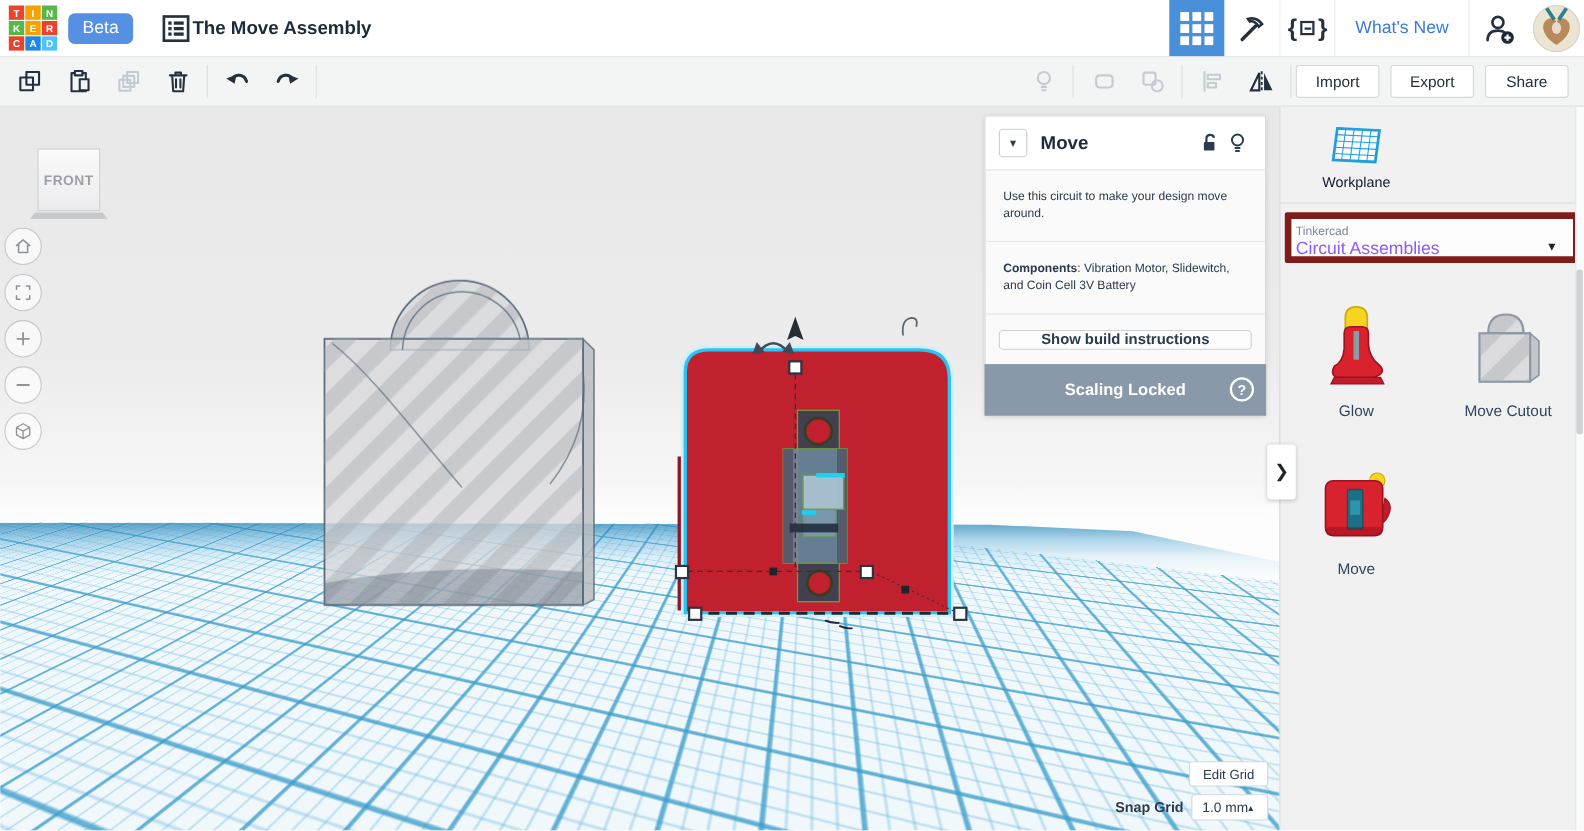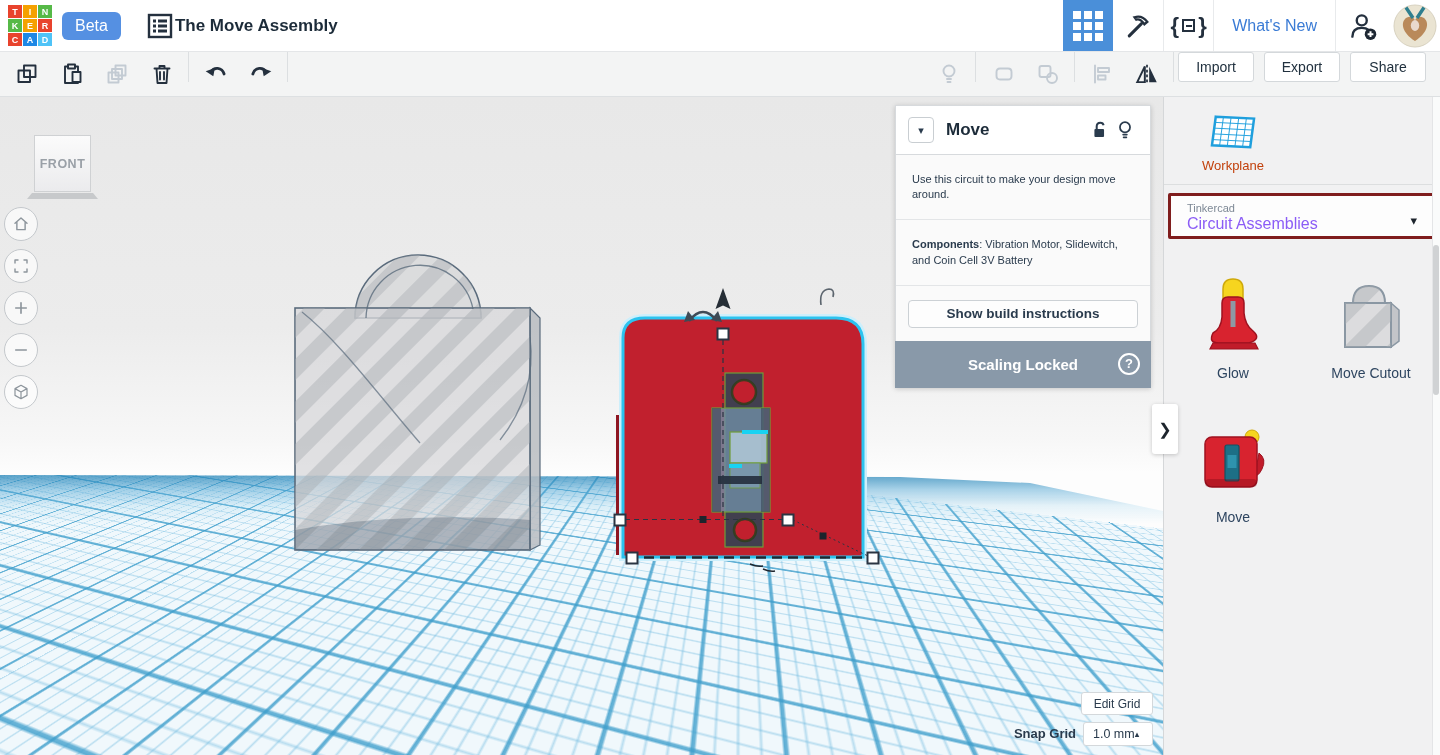--- a/index.html
+++ b/index.html
@@ -26,21 +26,21 @@
   .grid-ico i { background:#fff; }
   .braces { display:flex; align-items:center; gap:3px; font-size:22px; color:#24303e; font-weight:bold; }
   .braces .sq { width:13px; height:13px; border:2px solid #24303e; display:flex; align-items:center; justify-content:center; }
   .braces .sq i { width:6px; height:2px; background:#24303e; }
   .whats-new { height:51px; display:flex; align-items:center; padding:0 18px; font-size:16px;
     color:var(--link-blue,#3a7bd5); border-left:1px solid #e8eaec; border-right:1px solid #e8eaec; cursor:pointer; }
   .avatar-btn { width:50px; height:51px; display:flex; align-items:center; justify-content:center; cursor:pointer; }
 
   
   .toolbar { position:absolute; left:0; top:52px; width:1440px; height:45px; background:#f3f4f4;
-    border-bottom:1px solid #dde0e2; display:flex; z-index:29; padding-left:4px; }
+    border-bottom:1px solid #dde0e2; display:flex; align-items:center; z-index:29; padding-left:4px; }
   .tbtn { width:45px; height:44px; display:flex; align-items:center; justify-content:center; cursor:pointer; }
   .tbtn.dis { cursor:default; }
   .tsep { width:1px; height:30px; background:#dcdfe1; margin:0 4px; }
   .tbar-buttons { display:flex; gap:10px; margin-right:14px; }
   .tbar-buttons button { width:76px; height:30px; background:#fff; border:1px solid #d4d8db; border-radius:3px;
     font-size:14px; color:#21313f; font-family:inherit; cursor:pointer; }
 
   
   .viewport { position:absolute; left:0; top:97px; width:1163px; height:658px; overflow:hidden;
     background:linear-gradient(180deg,#e8e8e8 0%,#ececec 35%,#f7f7f7 52%,#fdfdfd 57%); }
@@ -84,40 +84,40 @@
   .inspector { position:absolute; left:895px; top:105px; width:256px; z-index:20;
     box-shadow:0 1px 5px rgba(0,0,0,0.18); }
   .insp-head { height:50px; background:#fff; border:1px solid #d7dadd; display:flex; align-items:center; padding:0 12px; }
   .insp-dd { width:26px; height:26px; background:#fff; border:1px solid #c9ced2; border-radius:4px;
     display:flex; align-items:center; justify-content:center; font-size:11px; color:#2a3b4d; cursor:pointer; }
   .insp-title { margin-left:12px; font-size:17px; font-weight:bold; color:#1c2b39; flex:1; }
   .insp-ico { width:26px; height:26px; display:flex; align-items:center; justify-content:center; cursor:pointer; }
   .insp-body { background:#fafafa; border-left:1px solid #d7dadd; border-right:1px solid #d7dadd; }
   .insp-sec { padding:17px 16px; border-bottom:1px solid #e3e5e7; font-size:11px; line-height:1.38; color:#2a3b4d; }
   .insp-btnrow { padding:14px 12px 13px; }
-  .insp-build { width:100%; height:28px; background:#fdfdfd; border:1px solid #ccd1d5; border-radius:4px;
+  .insp-build { width:100%; height:18px; background:#fdfdfd; border:1px solid #ccd1d5; border-radius:4px;
     font-size:13.5px; color:#2a3b4d; font-family:inherit; font-weight:bold; cursor:pointer; }
   .scalebar { height:47px; background:var(--scaling-bar,#8999a9); display:flex; align-items:center;
     justify-content:center; position:relative; color:#fff; font-size:15px; font-weight:bold; }
   .scalebar .help { position:absolute; right:11px; top:12px; width:22px; height:22px; border:2px solid #fff;
     border-radius:50%; display:flex; align-items:center; justify-content:center; font-size:13px; cursor:pointer; }
 
   .collapse-tab { position:absolute; left:1152px; top:404px; width:26px; height:50px; background:#fff;
     border-radius:3px; box-shadow:0 1px 4px rgba(0,0,0,0.2); display:flex; align-items:center;
     justify-content:center; font-size:16px; color:#1d242c; cursor:pointer; z-index:25; }
 
   
   .sidebar { position:absolute; left:1163px; top:97px; width:277px; height:658px; background:#f1f1f2;
     border-left:1px solid #d5d7d9; }
   .tools-row { display:flex; height:88px; border-bottom:1px solid #dcdedf; }
   .tool-tile { width:50%; display:flex; flex-direction:column; align-items:center; justify-content:center;
     gap:5px; cursor:pointer; }
-  .tool-tile .lbl { font-size:13px; color:#c2410c; }
-  .lib-select { margin:8px 4px 0; height:46px; background:#fdfdfd; border:3px solid #7f1d1d; border-radius:2px;
-    position:relative; padding:6px 0 0 16px; cursor:pointer; }
+  .tool-tile .lbl { font-size:13px; color:#0f172a; }
+  .lib-select { margin:8px 4px 0; height:46px; background:#fdfdfd; border:6px solid #7f1d1d; border-radius:2px;
+    position:relative; padding:6px 0 0 4px; cursor:pointer; }
   .lib-brand { font-size:11px; color:#7d8895; }
   .lib-name { font-size:16px; color:#8b5cf6; margin-top:1px; }
   .lib-caret { position:absolute; right:16px; top:17px; font-size:13px; color:#1d242c; }
   .parts { display:grid; grid-template-columns:1fr 1fr; margin-top:26px; row-gap:28px; }
   .part { display:flex; flex-direction:column; align-items:center; cursor:pointer; }
   .part .picon { height:92px; display:flex; align-items:flex-end; justify-content:center; }
   .part .plabel { margin-top:8px; font-size:14px; color:#2e4560; }
   .scroll-gutter { position:absolute; right:0; top:0; width:8px; height:658px; background:#fafbfb;
     border-left:1px solid #e4e5e7; }
   .scroll-thumb { position:absolute; right:1px; top:148px; width:6px; height:150px; background:#d0d2d4; border-radius:3px; }

